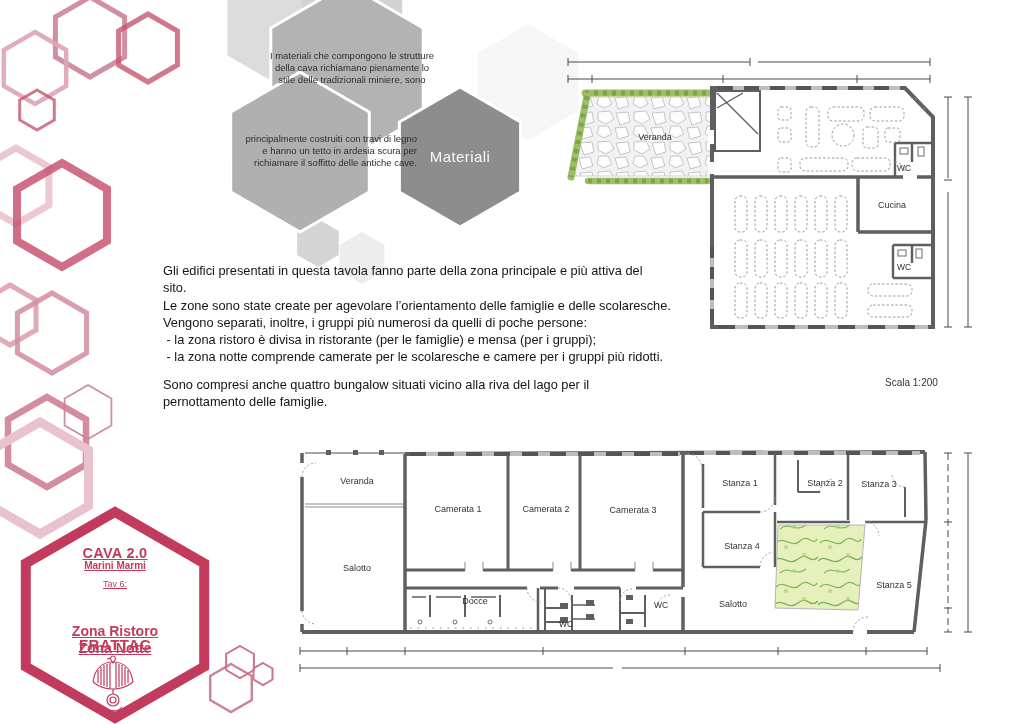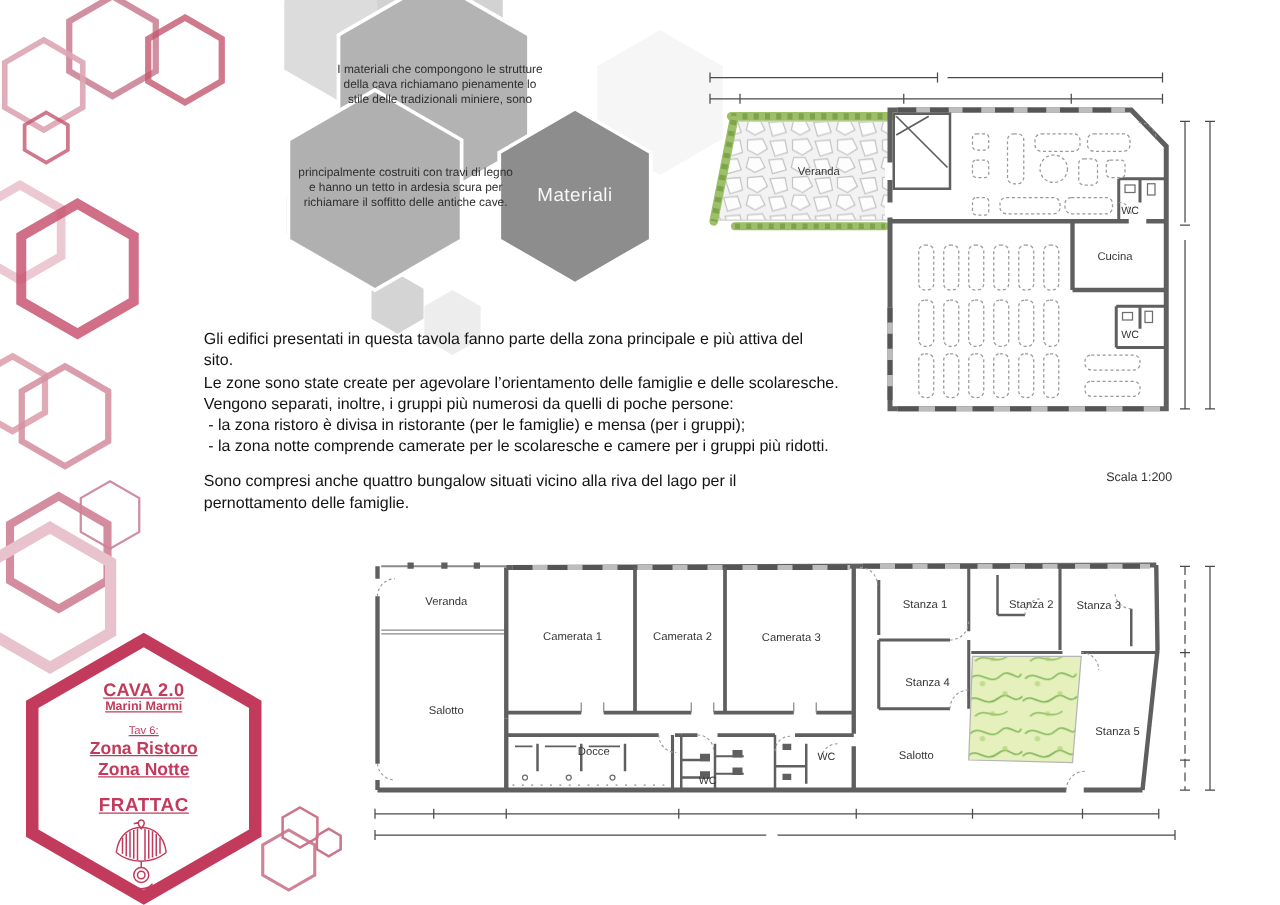--- a/index.html
+++ b/index.html
@@ -13,21 +13,21 @@
   
   .intro{font-size:12.8px;line-height:17.3px;color:#141414;}
   .intro div{min-height:10px;white-space:pre;}
   
   .scale-note{font-size:10px;color:#333;text-align:center;}
   
   .tb{text-align:center;color:#c23a5c;width:160px;left:35px;text-decoration:underline;}
   .tb-project{font-size:14.5px;font-weight:600;letter-spacing:.3px;}
   .tb-client{font-size:10px;font-weight:600;}
   .tb-sheet{font-size:9px;}
-  .tb-zone{font-size:14px;font-weight:600;}
+  .tb-zone{font-size:14px;font-weight:600;margin-top:33px;}
   .tb-studio{font-size:15px;font-weight:700;letter-spacing:.5px;}
   
   .lbl{font:9px "Liberation Sans",sans-serif;fill:#333;}
   .lbl-s{font:8.5px "Liberation Sans",sans-serif;fill:#333;}
   .wall{stroke:#5f5f5f;fill:none;stroke-linecap:butt;}
   .table{fill:#ffffff;stroke:#9a9a9a;stroke-width:1;stroke-dasharray:2.5,2;}
   .dim{stroke:#4a4a4a;stroke-width:1;fill:none;}
   .door{stroke:#999;stroke-width:.9;fill:none;stroke-dasharray:2.2,2;}
   .fix{fill:none;stroke:#6e6e6e;stroke-width:1;}
 </style>
@@ -68,21 +68,21 @@
       <polygon points="240,87 300.6,122 300.6,192 240,227 179.4,192 179.4,122" fill="#8d8d8d" stroke="#ffffff" stroke-width="3"></polygon>
     </g>
   </svg>
 
   <div class="abs hex-text" style="left:262px;top:50px;width:180px;text-align:center">
     <div>I materiali che compongono le strutture</div>
     <div>della cava richiamano pienamente lo</div>
     <div>stile delle tradizionali miniere, sono</div>
   </div>
 
-  <div class="abs hex-text" style="left:232px;top:133px;width:185px;text-align:center">
+  <div class="abs hex-text" style="left:232px;top:133px;width:185px;text-align:right">
     <div>principalmente costruiti con travi di legno</div>
     <div>e hanno un tetto in ardesia scura per</div>
     <div>richiamare il soffitto delle antiche cave.</div>
   </div>
 
   <div class="abs hex-title" style="left:400px;top:148px;width:120px">Materiali</div>
 
   <div class="abs intro" style="left:163px;top:262px;width:545px">
     <div>Gli edifici presentati in questa tavola fanno parte della zona principale e più attiva del</div>
     <div>sito.</div>

